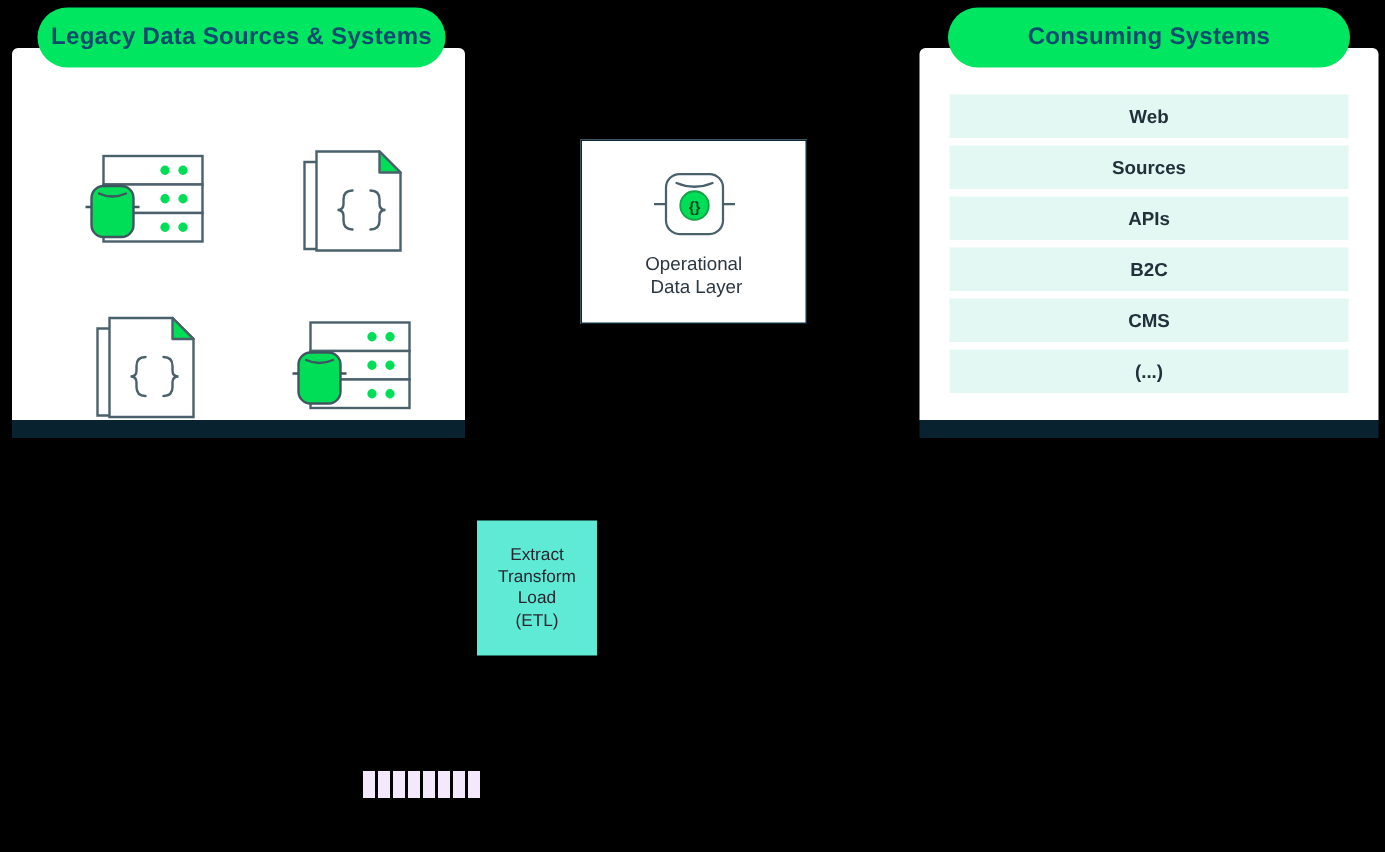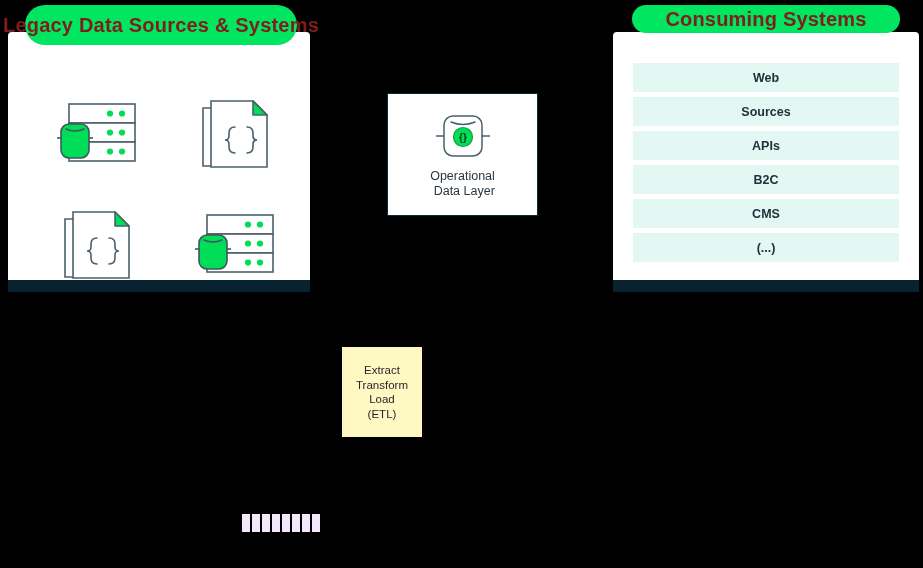--- a/index.html
+++ b/index.html
@@ -60,40 +60,40 @@
     top: 280px;
     width: 306px;
     height: 12px;
   }
 
   
   .pill {
     position: absolute;
     background: #00e661;
     border-radius: 22px;
-    color: #7f1d1d;
-    font-size: 20px;
+    color: #0c4a6e;
+    font-size: 16px;
     font-weight: bold;
     display: flex;
     align-items: center;
     justify-content: center;
     letter-spacing: 0.2px;
     white-space: nowrap;
   }
   #pill-legacy {
     left: 25px;
     top: 5px;
     width: 272px;
     height: 40px;
   }
   #pill-consuming {
     left: 632px;
     top: 5px;
     width: 268px;
-    height: 28px;
+    height: 40px;
   }
 
   
   .icon-grid {
     position: absolute;
     left: 22px;
     top: 48px;
     width: 276px;
     height: 222px;
     display: grid;
@@ -147,30 +147,29 @@
     white-space: pre-line;
   }
 
   
   #etl-box {
     position: absolute;
     left: 318px;
     top: 347px;
     width: 80px;
     height: 90px;
-    background: #fef9c3;
+    background: #5eead4;
     display: flex;
     align-items: center;
     justify-content: center;
     text-align: center;
     color: #2a2430;
     font-size: 11.5px;
     line-height: 14.5px;
     white-space: pre-line;
-    margin-left: 24px;
   }
 
   
   #cdc-box {
     position: absolute;
     left: 67px;
     top: 485px;
     width: 80px;
     height: 78px;
     background: #f8edfd;

